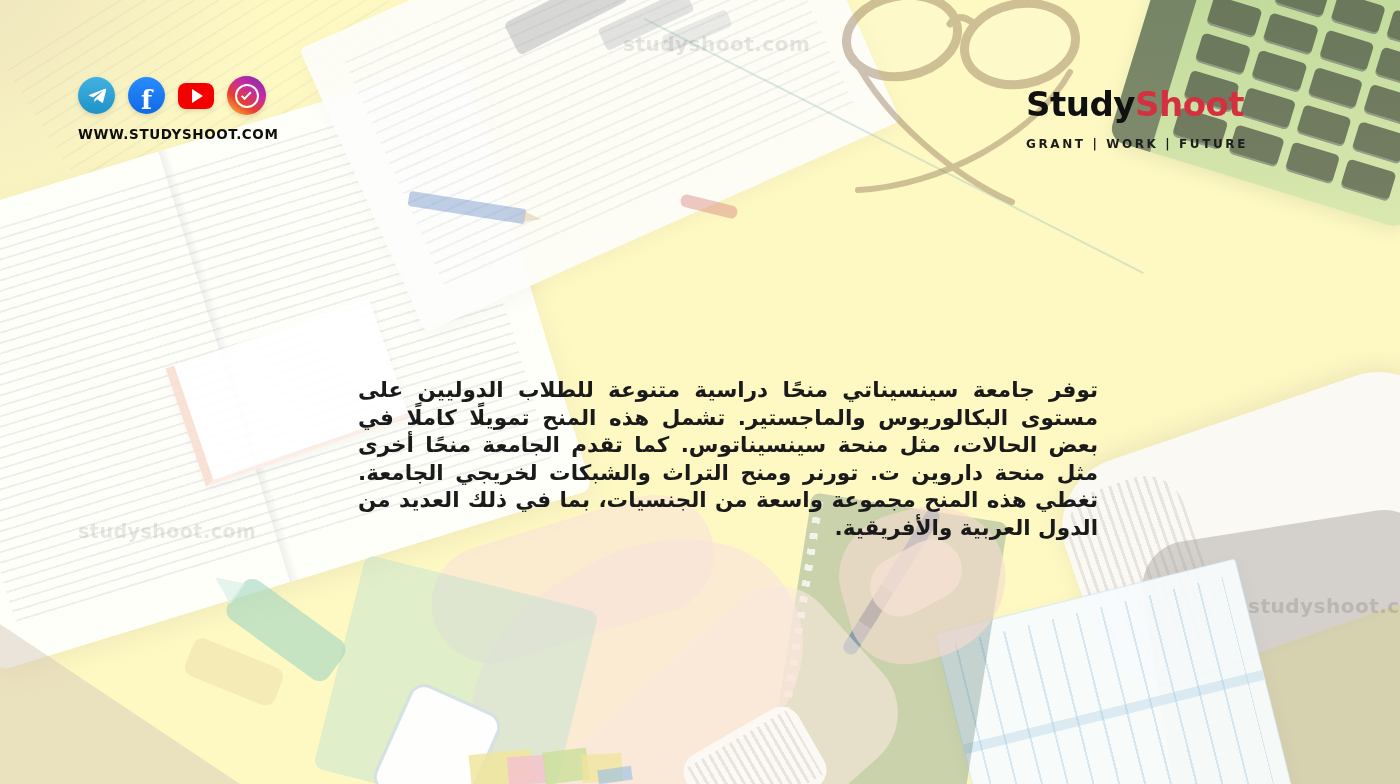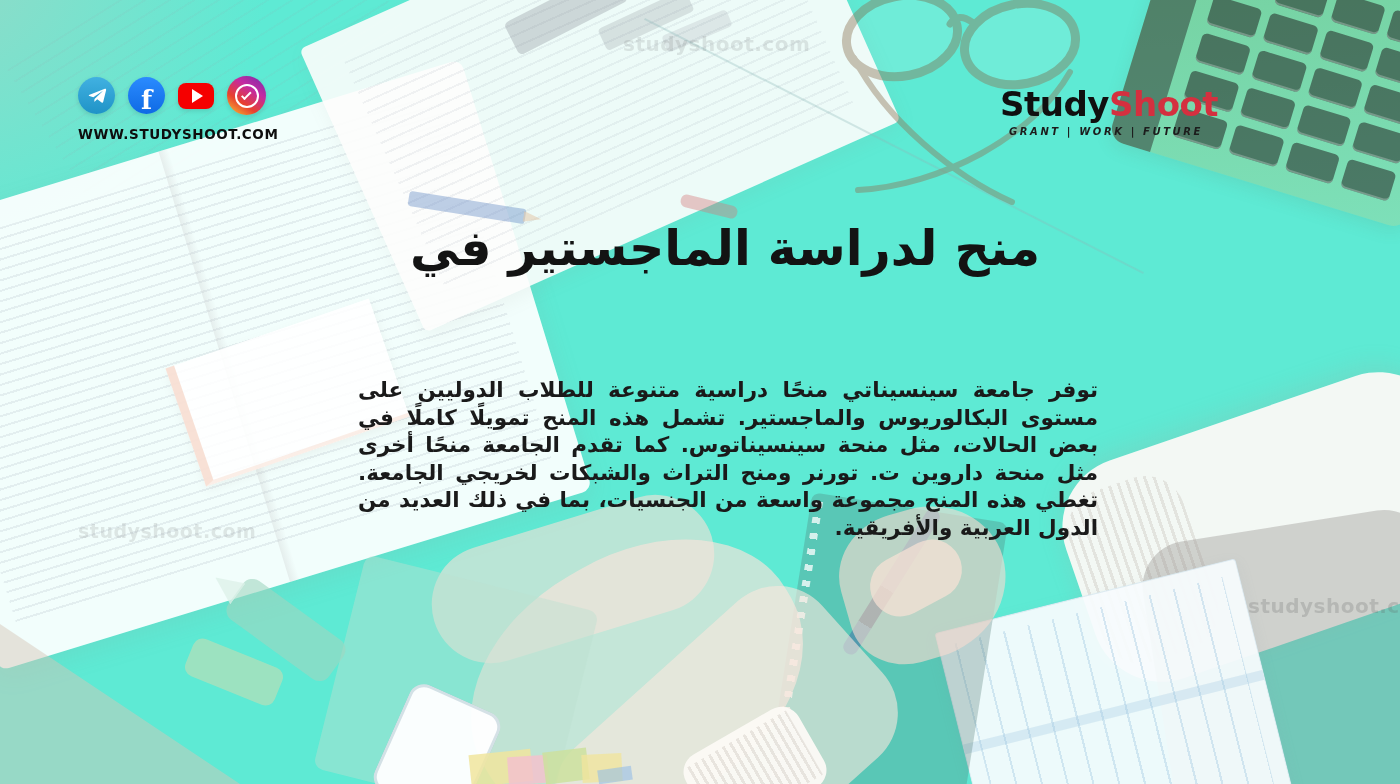--- a/index.html
+++ b/index.html
@@ -1,20 +1,20 @@
 <!DOCTYPE html>
 <html lang="ar"><head>
 <meta charset="utf-8">
 <style>
   * { margin:0; padding:0; box-sizing:border-box; }
   html,body { background:#e9e9e9; }
   body { font-family:"DejaVu Sans", sans-serif; }
   .canvas {
     position:relative; width:1400px; height:784px; margin:0 auto;
-    background:#5eead4; overflow:hidden;
+    background:#fef9c3; overflow:hidden;
   }
   .abs { position:absolute; }
 
   
   .bg { position:absolute; inset:0; pointer-events:none; }
   .bg * { position:absolute; }
 
   .bg-desk-topleft {
     left:-120px; top:-120px; width:420px; height:460px;
     background:radial-gradient(circle at 15% 15%, rgba(214,198,183,.45), rgba(214,198,183,0) 62%);
@@ -198,25 +198,25 @@
   .icon-igcheck { width:39px; height:39px; background:linear-gradient(215deg,#7b2ea8 4%,#c32aa3 34%,#e8402e 66%,#f7b733 95%); }
   .ig-ring {
     width:24px; height:24px; border:2.5px solid #fff; border-radius:50%;
     display:flex; align-items:center; justify-content:center;
   }
   .ig-check { width:10px; height:5px; border-left:2.5px solid #fff; border-bottom:2.5px solid #fff; transform:rotate(-45deg) translate(0,-1px); }
   .website-label {
     margin-top:11px; font-size:13.5px; font-weight:600; letter-spacing:.6px; color:#0e0e0e;
   }
 
-  .logo-block { left:1000px; top:86px; width:212px; text-align:center; z-index:5; }
+  .logo-block { left:1026px; top:86px; width:212px; text-align:center; z-index:5; }
   .logo-line { font-size:34px; font-weight:800; letter-spacing:-.5px; line-height:1.1; white-space:nowrap; }
   .logo-study { color:#101010; }
   .logo-shoot { color:#d4303f; }
-  .logo-tagline { margin-top:3px; font-size:10px; font-weight:bold; letter-spacing:2.6px; color:#1c1c1c; white-space:nowrap;font-style:italic; }
+  .logo-tagline { margin-top:14px; font-size:12px; font-weight:bold; letter-spacing:2.6px; color:#1c1c1c; white-space:nowrap; }
 
   
   .heading {
     left:330px; top:212px; width:790px; z-index:5;
     direction:rtl; text-align:center; color:#131313;
     font-weight:bold; font-size:49px; line-height:1.5;
   }
   .heading div { white-space:nowrap; }
   .paragraph {
     left:358px; top:376px; width:740px; z-index:5;
@@ -330,17 +330,16 @@
     </div>
     <div class="website-label">WWW.STUDYSHOOT.COM</div>
   </div>
 
   <div class="abs logo-block">
     <div class="logo-line"><span class="logo-study">Study</span><span class="logo-shoot">Shoot</span></div>
     <div class="logo-tagline">GRANT | WORK | FUTURE</div>
   </div>
 
   <div class="abs heading">
-    <div>منح لدراسة الماجستير في</div>
   </div>
   <div class="abs paragraph">توفر جامعة سينسيناتي منحًا دراسية متنوعة للطلاب الدوليين على مستوى البكالوريوس والماجستير. تشمل هذه المنح تمويلًا كاملًا في بعض الحالات، مثل منحة سينسيناتوس. كما تقدم الجامعة منحًا أخرى مثل منحة داروين ت. تورنر ومنح التراث والشبكات لخريجي الجامعة. تغطي هذه المنح مجموعة واسعة من الجنسيات، بما في ذلك العديد من الدول العربية والأفريقية.</div>
 
 </div>
 
 </body></html>

